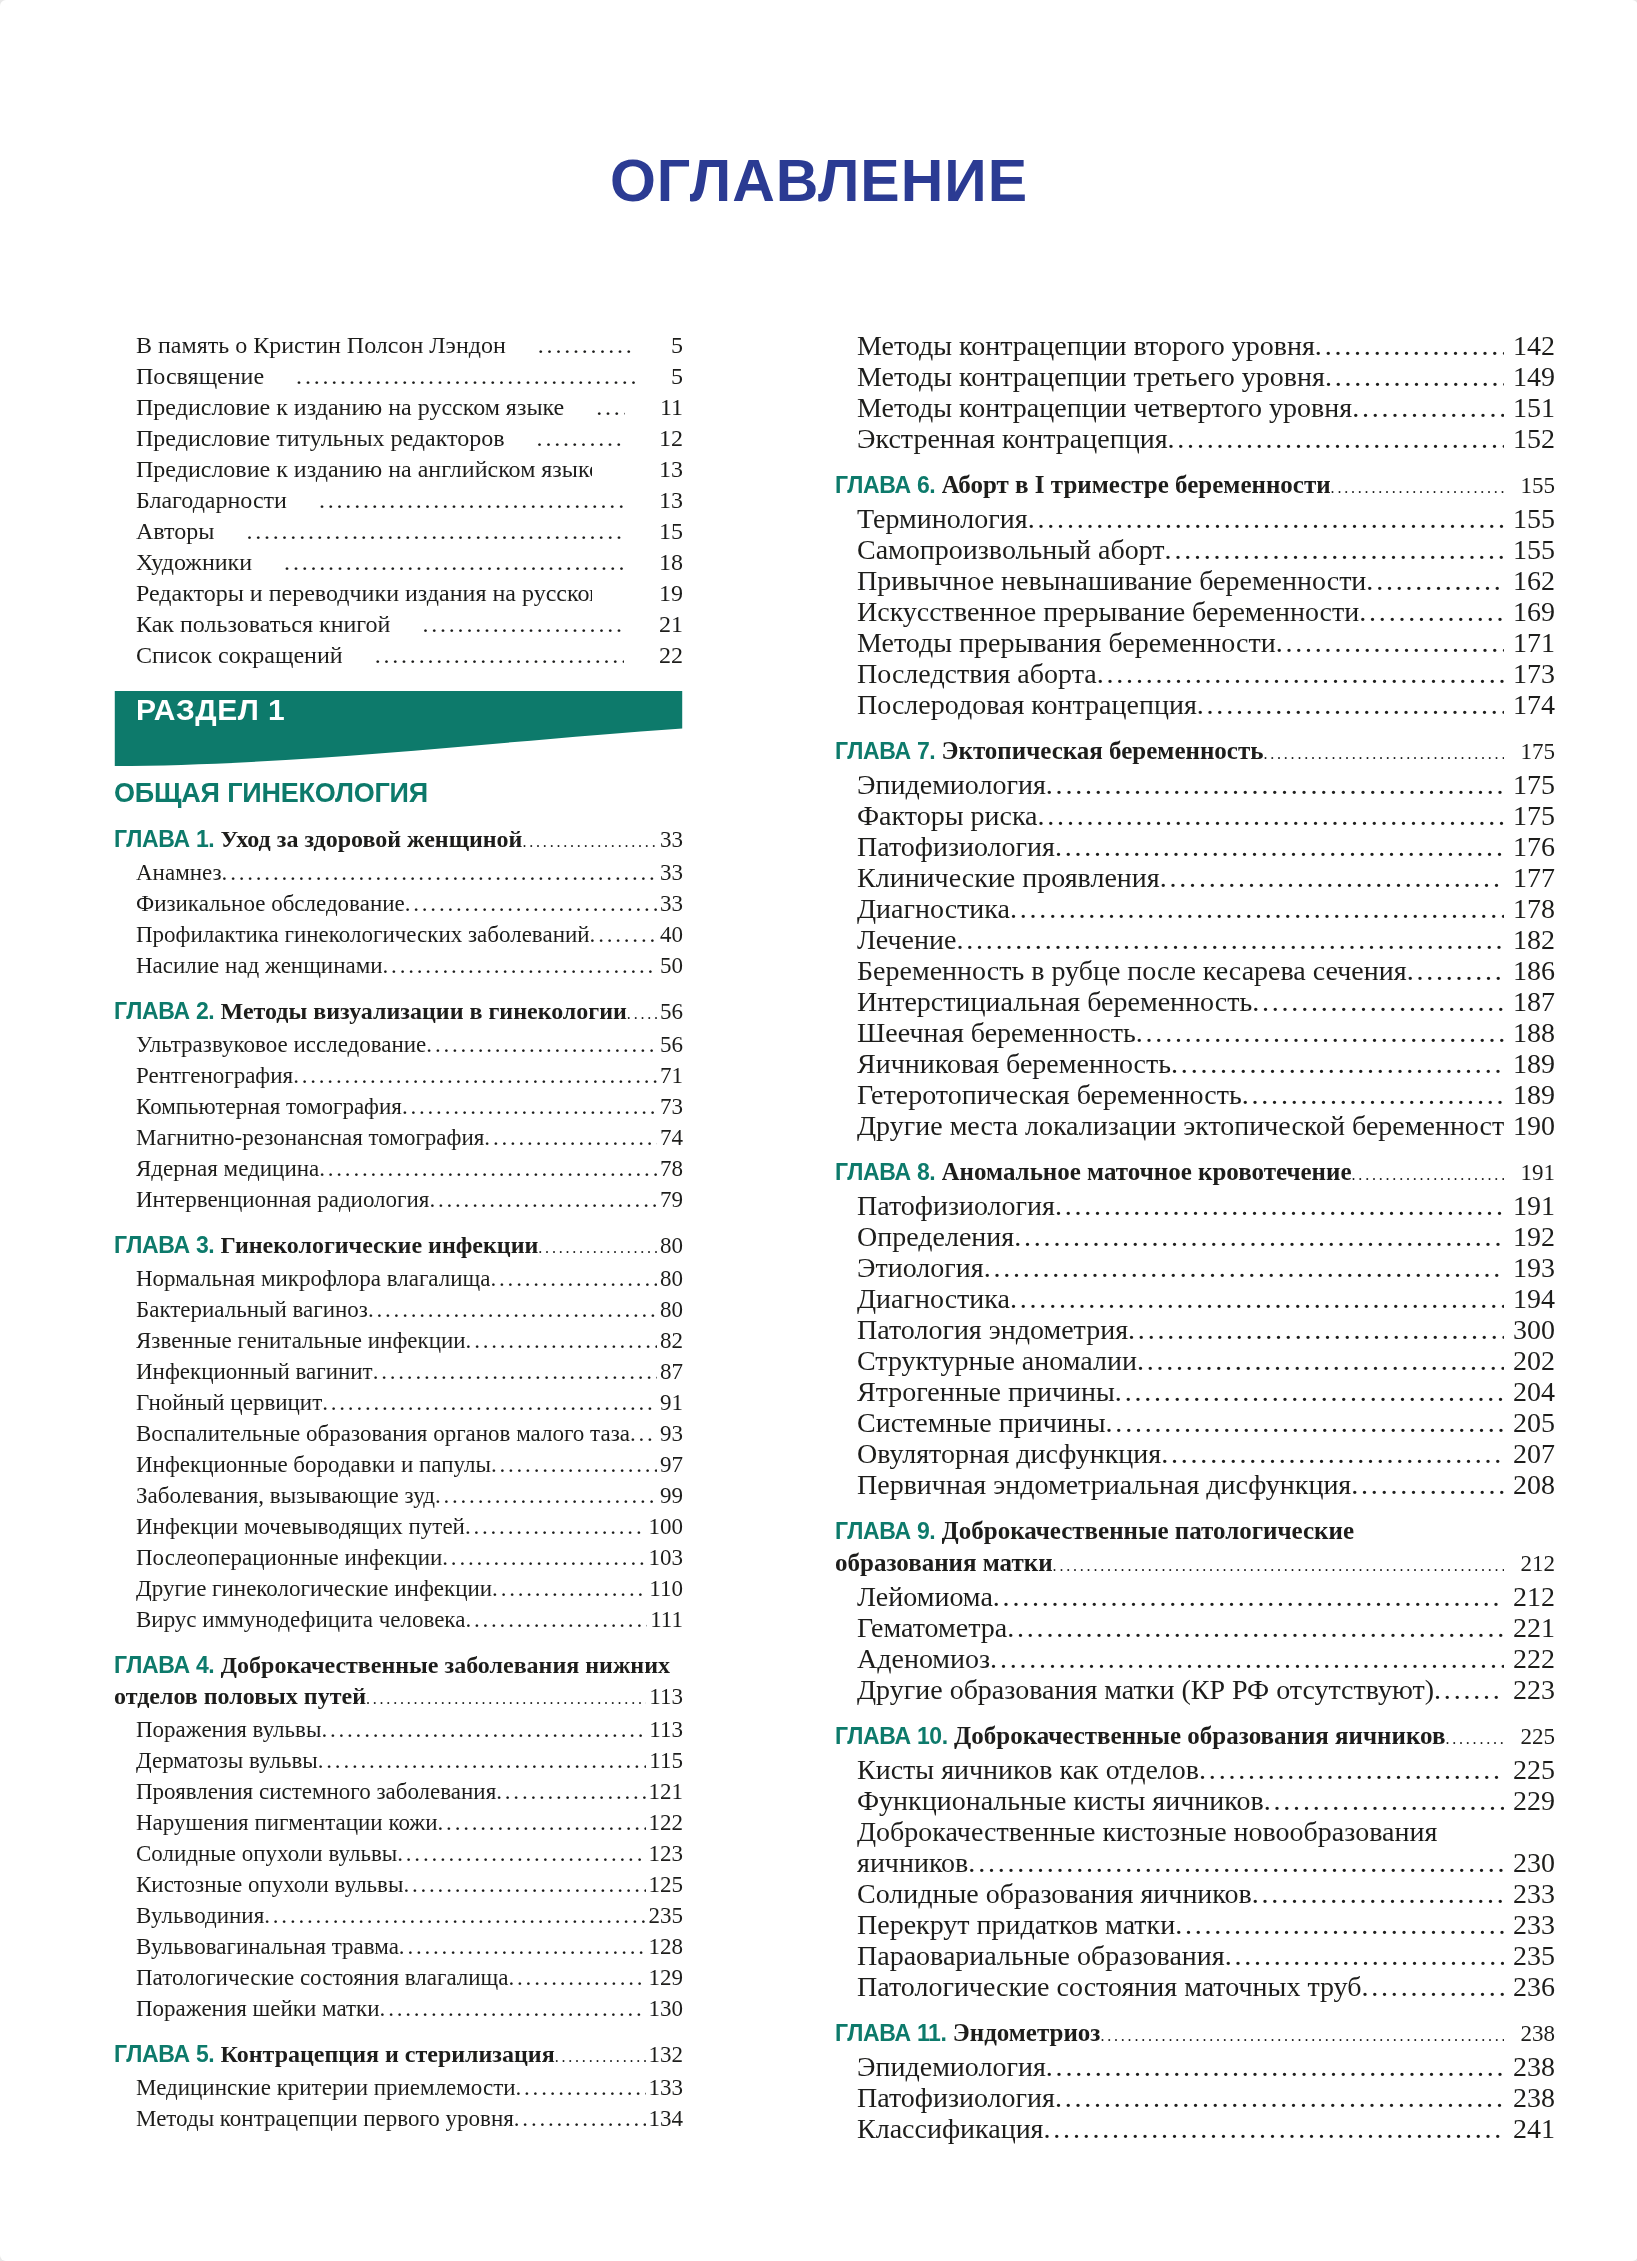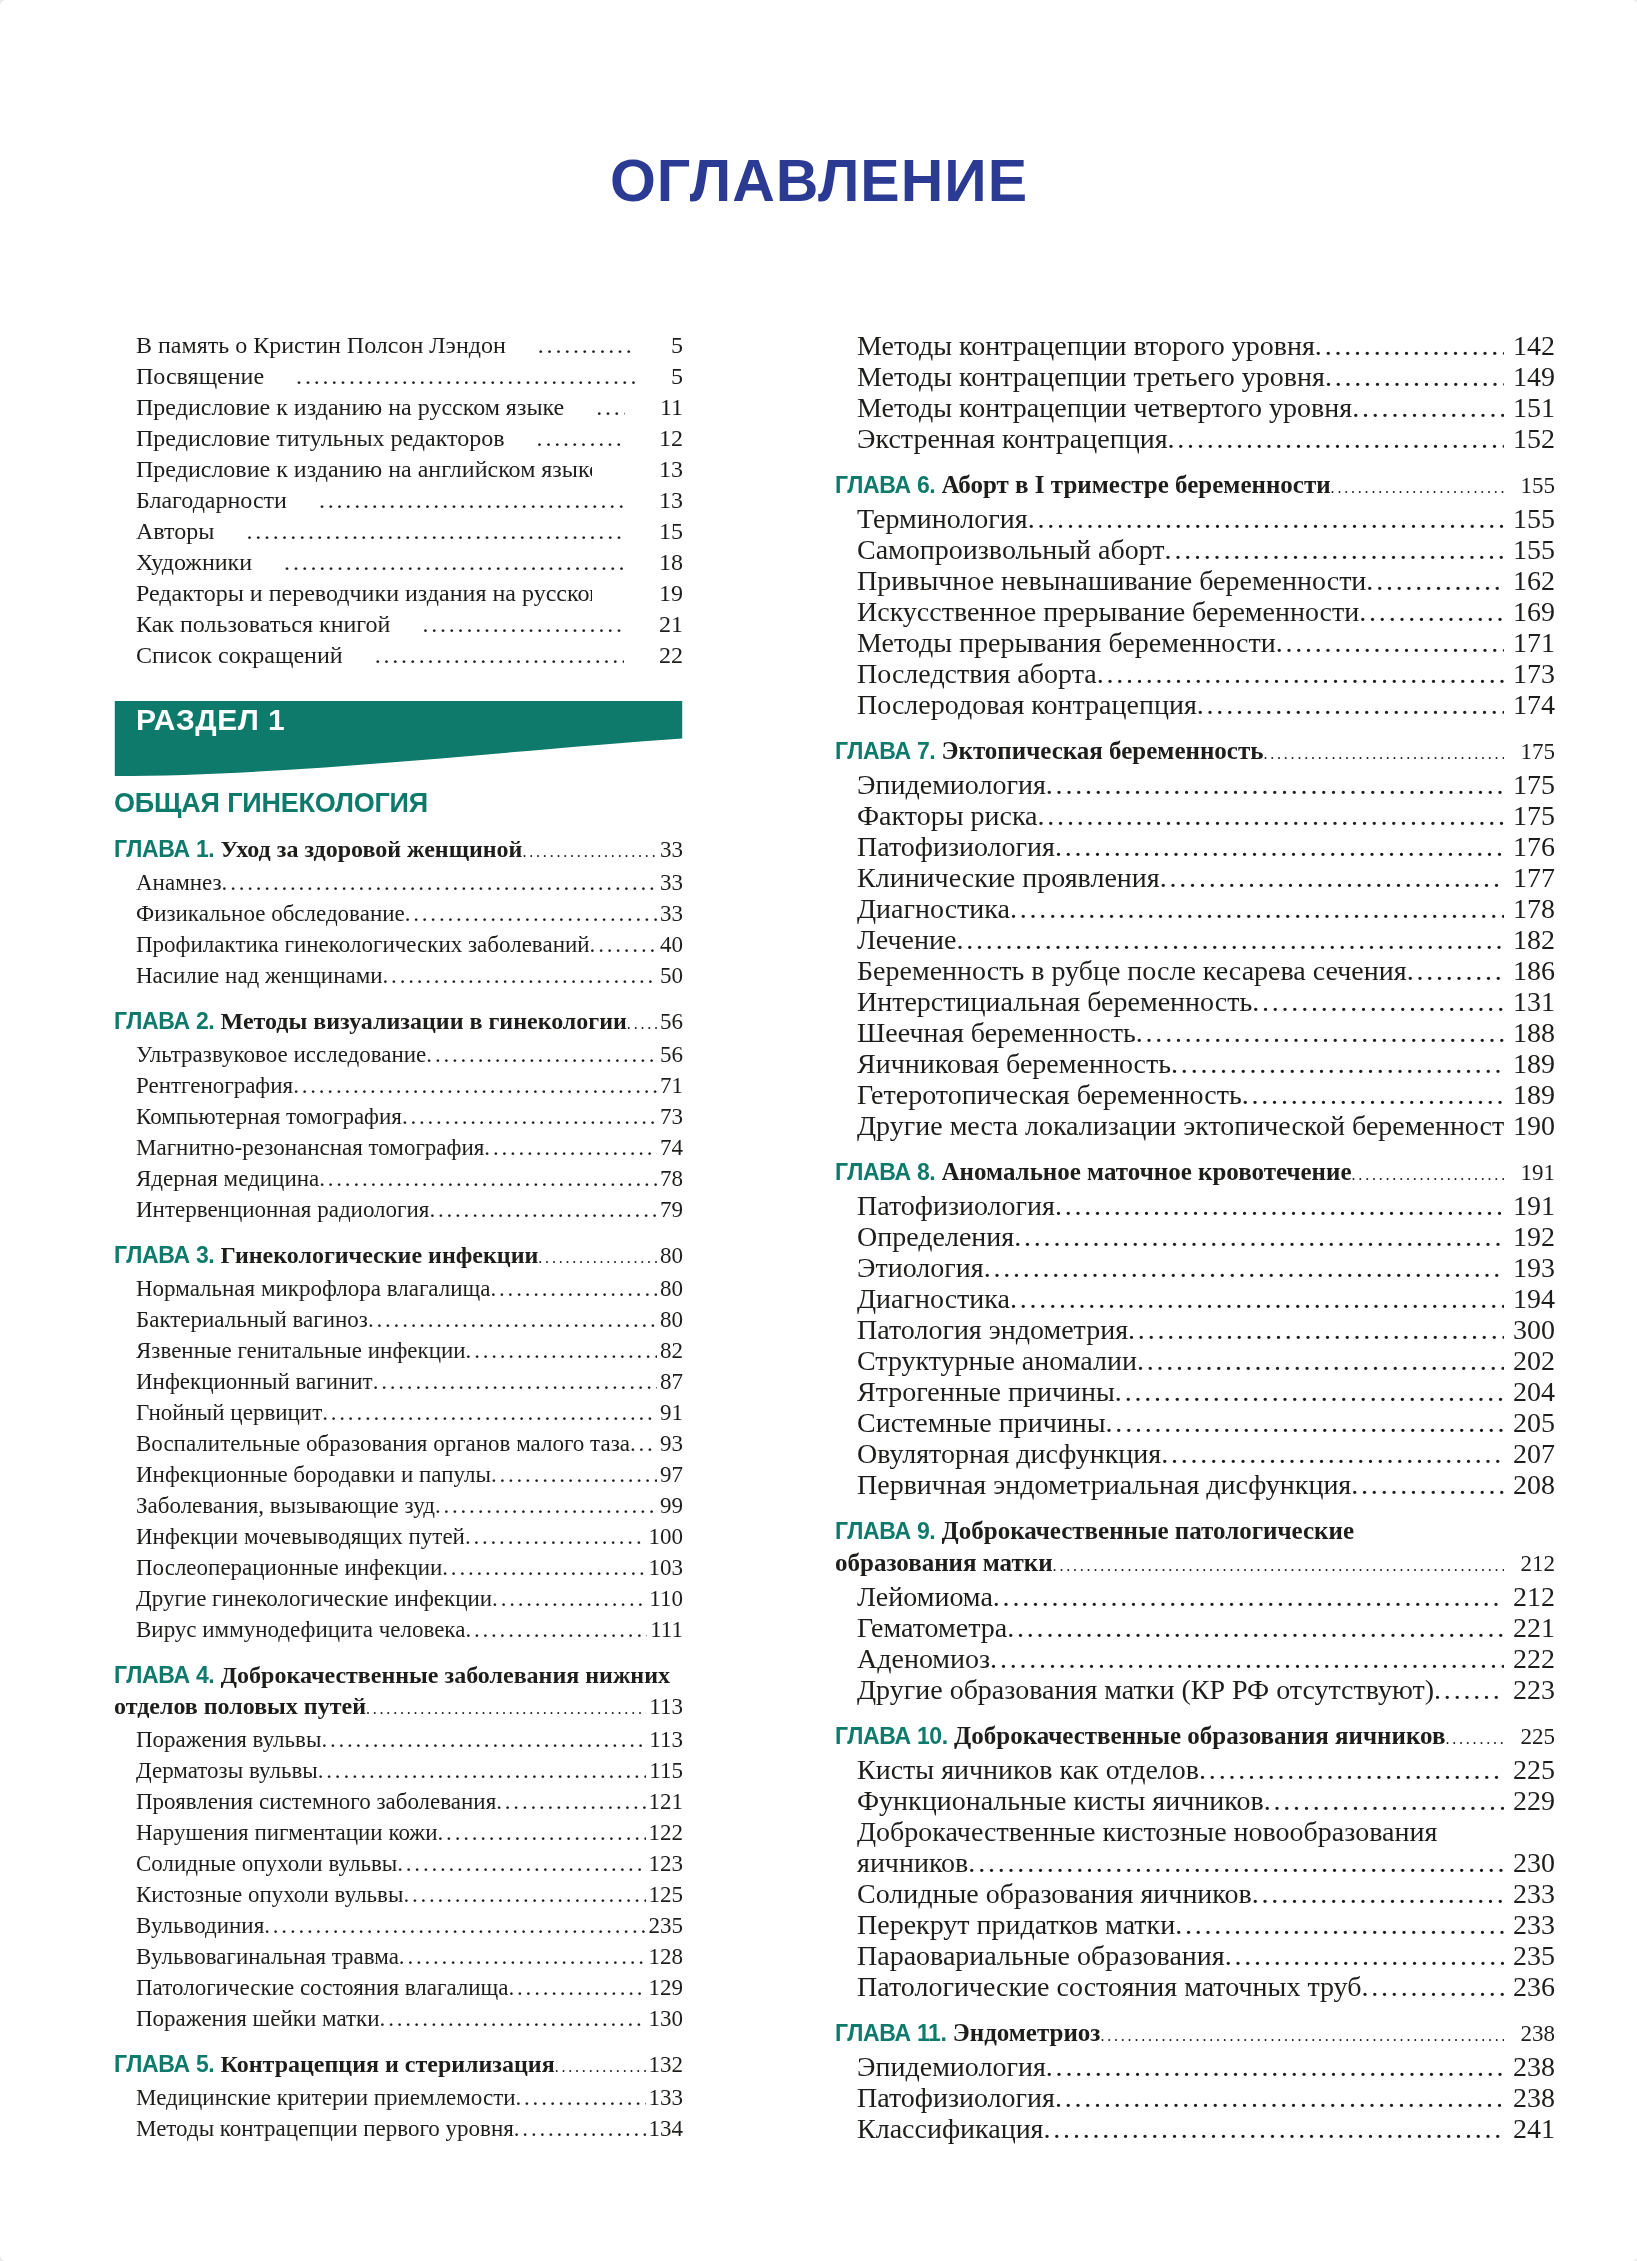--- a/index.html
+++ b/index.html
@@ -40,21 +40,21 @@
   }
   .row .pg{flex:0 0 auto;padding-left:3px;}
   .col-right .row .pg{min-width:48px;text-align:right;}
 
   .fm .row{font-size:24px;padding-left:22px;gap:32px;}
   .entry{font-size:23px;padding-left:22px;}
   .col-right .entry{font-size:28px;}
 
   .banner{
     position:relative;
-    margin-top:30px;
+    margin-top:20px;
     width:569px;height:75px;
   }
   .banner svg{display:block;}
   .banner .banner-label{
     position:absolute;left:22px;top:2px;
     font-family:"Liberation Sans", sans-serif;
     font-weight:bold;
     font-size:30px;
     color:#ffffff;
     letter-spacing:0.5px;
@@ -478,21 +478,21 @@
             <span class="pg">182</span>
           </div>
           <div class="row entry">
             <span class="lbl">Беременность в рубце после кесарева сечения</span>
             <span class="dots"></span>
             <span class="pg">186</span>
           </div>
           <div class="row entry">
             <span class="lbl">Интерстициальная беременность</span>
             <span class="dots"></span>
-            <span class="pg">131</span>
+            <span class="pg">187</span>
           </div>
           <div class="row entry">
             <span class="lbl">Шеечная беременность</span>
             <span class="dots"></span>
             <span class="pg">188</span>
           </div>
           <div class="row entry">
             <span class="lbl">Яичниковая беременность</span>
             <span class="dots"></span>
             <span class="pg">189</span>

